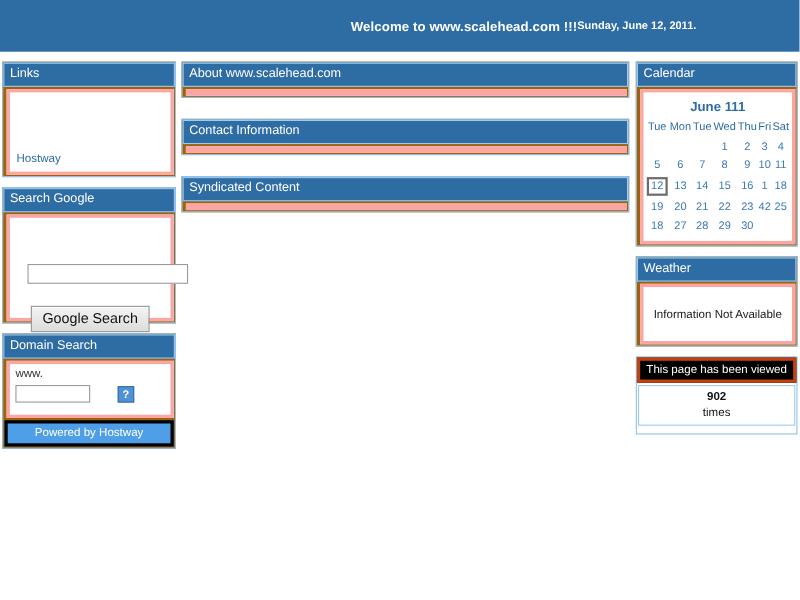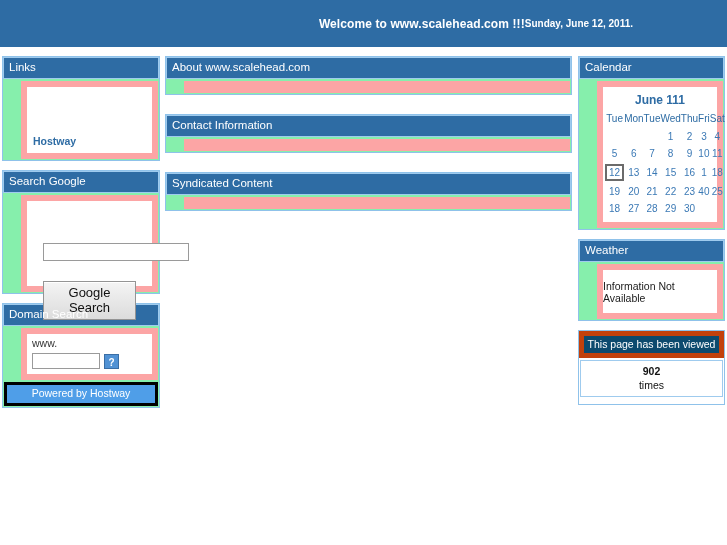--- a/index.html
+++ b/index.html
@@ -60,51 +60,50 @@
   .col-right {
     position: absolute;
     left: 578px;
     top: 9px;
     width: 147px;
   }
 
   
   .panel {
     border: 1px solid #8fc2ea;
-    background: #86efac;
+    background: #a16207;
     margin-bottom: 9px;
     box-sizing: border-box;
   }
   .panel-head {
     background: #2e6ca4;
     border: 1px solid #9fcbee;
     color: #ffffff;
     font-size: 11.5px;
     padding: 3px 0 4px 5px;
     line-height: 13px;
   }
   .panel-body {
     background: #ffffff;
-    border: 6px solid #fca5a5;
-    margin: 2px 1px 1px 18px;
+    border: 3px solid #fca5a5;
+    margin: 2px 1px 1px 3px;
     box-sizing: border-box;
   }
 
   
   .links-body {
     height: 78px;
     position: relative;
     padding: 4px 6px;
     box-sizing: border-box;
   }
   .links-list {
     position: absolute;
     left: 6px;
     bottom: 6px;
-    font-weight: bold;
   }
   .link-item {
     color: #2e6ca4;
     font-size: 10.5px;
     text-decoration: none;
     display: block;
   }
 
   
   .gsearch-body {
@@ -244,22 +243,22 @@
     color: #1a1a1a;
   }
 
   
   .counter-panel {
     border: 1px solid #8fc2ea;
     background: #ffffff;
     box-sizing: border-box;
   }
   .counter-head {
-    background: #0c4a6e;
-    border: 5px solid #c2410c;
+    background: #000000;
+    border: 3px solid #c2410c;
     color: #ffffff;
     font-size: 10.5px;
     text-align: center;
     padding: 2px 0 3px 0;
     box-sizing: border-box;
   }
   .counter-body {
     border: 1px solid #9fcbee;
     margin: 2px 1px 7px 1px;
     text-align: center;
@@ -389,21 +388,21 @@
               <td>16</td>
               <td>1</td>
               <td>18</td>
             </tr>
             <tr>
               <td>19</td>
               <td>20</td>
               <td>21</td>
               <td>22</td>
               <td>23</td>
-              <td>40</td>
+              <td>42</td>
               <td>25</td>
             </tr>
             <tr>
               <td>18</td>
               <td>27</td>
               <td>28</td>
               <td>29</td>
               <td>30</td>
               <td></td>
               <td></td>

